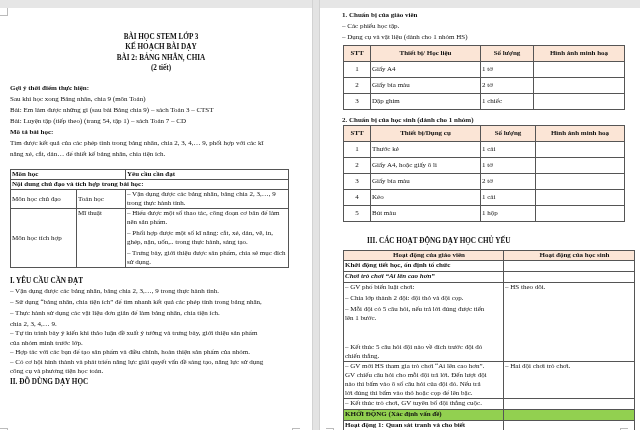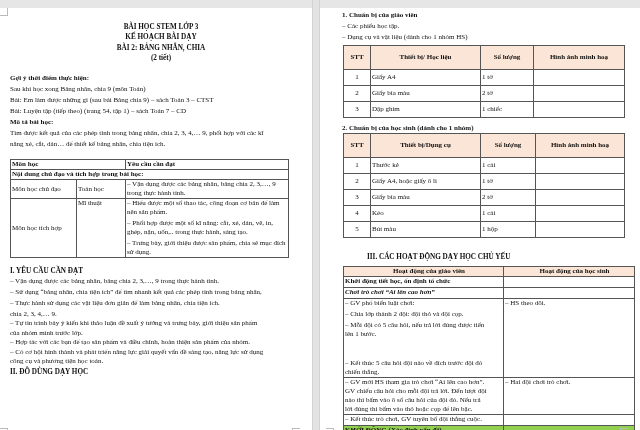--- a/index.html
+++ b/index.html
@@ -6,31 +6,31 @@
     html, body { width: 640px; height: 430px; overflow: hidden; background: #e6e6e6; }
     body { font-family: "Liberation Serif", serif; color: #111; position: relative; }
     .page { position: absolute; top: 8px; height: 430px; background: #fff; overflow: hidden; }
     .page-left { left: 0; width: 312px; padding: 0 0 0 10px; }
     .page-right { left: 320px; width: 320px; padding: 0 0 0 22px; }
     .gutter { position: absolute; left: 312px; top: 0; width: 8px; height: 430px; background: #e3e3e3; border-left: 1px solid #d2d2d2; border-right: 1px solid #d2d2d2; }
     .corner { position: absolute; width: 8px; height: 8px; border-color: #bbb; border-style: solid; border-width: 0; }
     .t { font-size: 7px; line-height: 9.2px; white-space: nowrap; }
     .b { font-weight: bold; }
     .center { text-align: center; }
-    .title-block { margin-top: 14px; }
+    .title-block { margin-top: 24px; }
     .title-block .t { font-size: 7.2px; line-height: 10.3px; }
     .gap { height: 7px; }
     .para .t { line-height: 9.4px; }
     .wrap { white-space: normal; }
     table { border-collapse: collapse; }
     td, th { border: 1px solid #555; font-size: 7px; line-height: 9px; vertical-align: top; font-weight: normal; text-align: left; padding: 0 1px; }
     .integr { width: 279px; margin-top: 9px; }
     .integr td { height: 10px; }
     .equip { width: 282px; margin-left: 1px; }
-    .equip th { background: #fbe5d6; font-weight: bold; text-align: center; height: 24px; vertical-align: middle; margin-top: 19px; }
+    .equip th { background: #fbe5d6; font-weight: bold; text-align: center; height: 16px; vertical-align: middle; margin-top: 19px; }
     .equip td { height: 16px; vertical-align: middle; }
     .equip td.num { text-align: center; }
     .acts { width: 292px; margin-left: 1px; }
     .acts th { background: #fbe5d6; font-weight: bold; text-align: center; height: 10px; padding-left: 12px; }
     .acts td { height: 11px; }
     .acts tr.green td { background: #92d050; }
     .sec-title { font-weight: bold; font-size: 7.2px; line-height: 10px; }
   </style>
 </head>
 <body>

